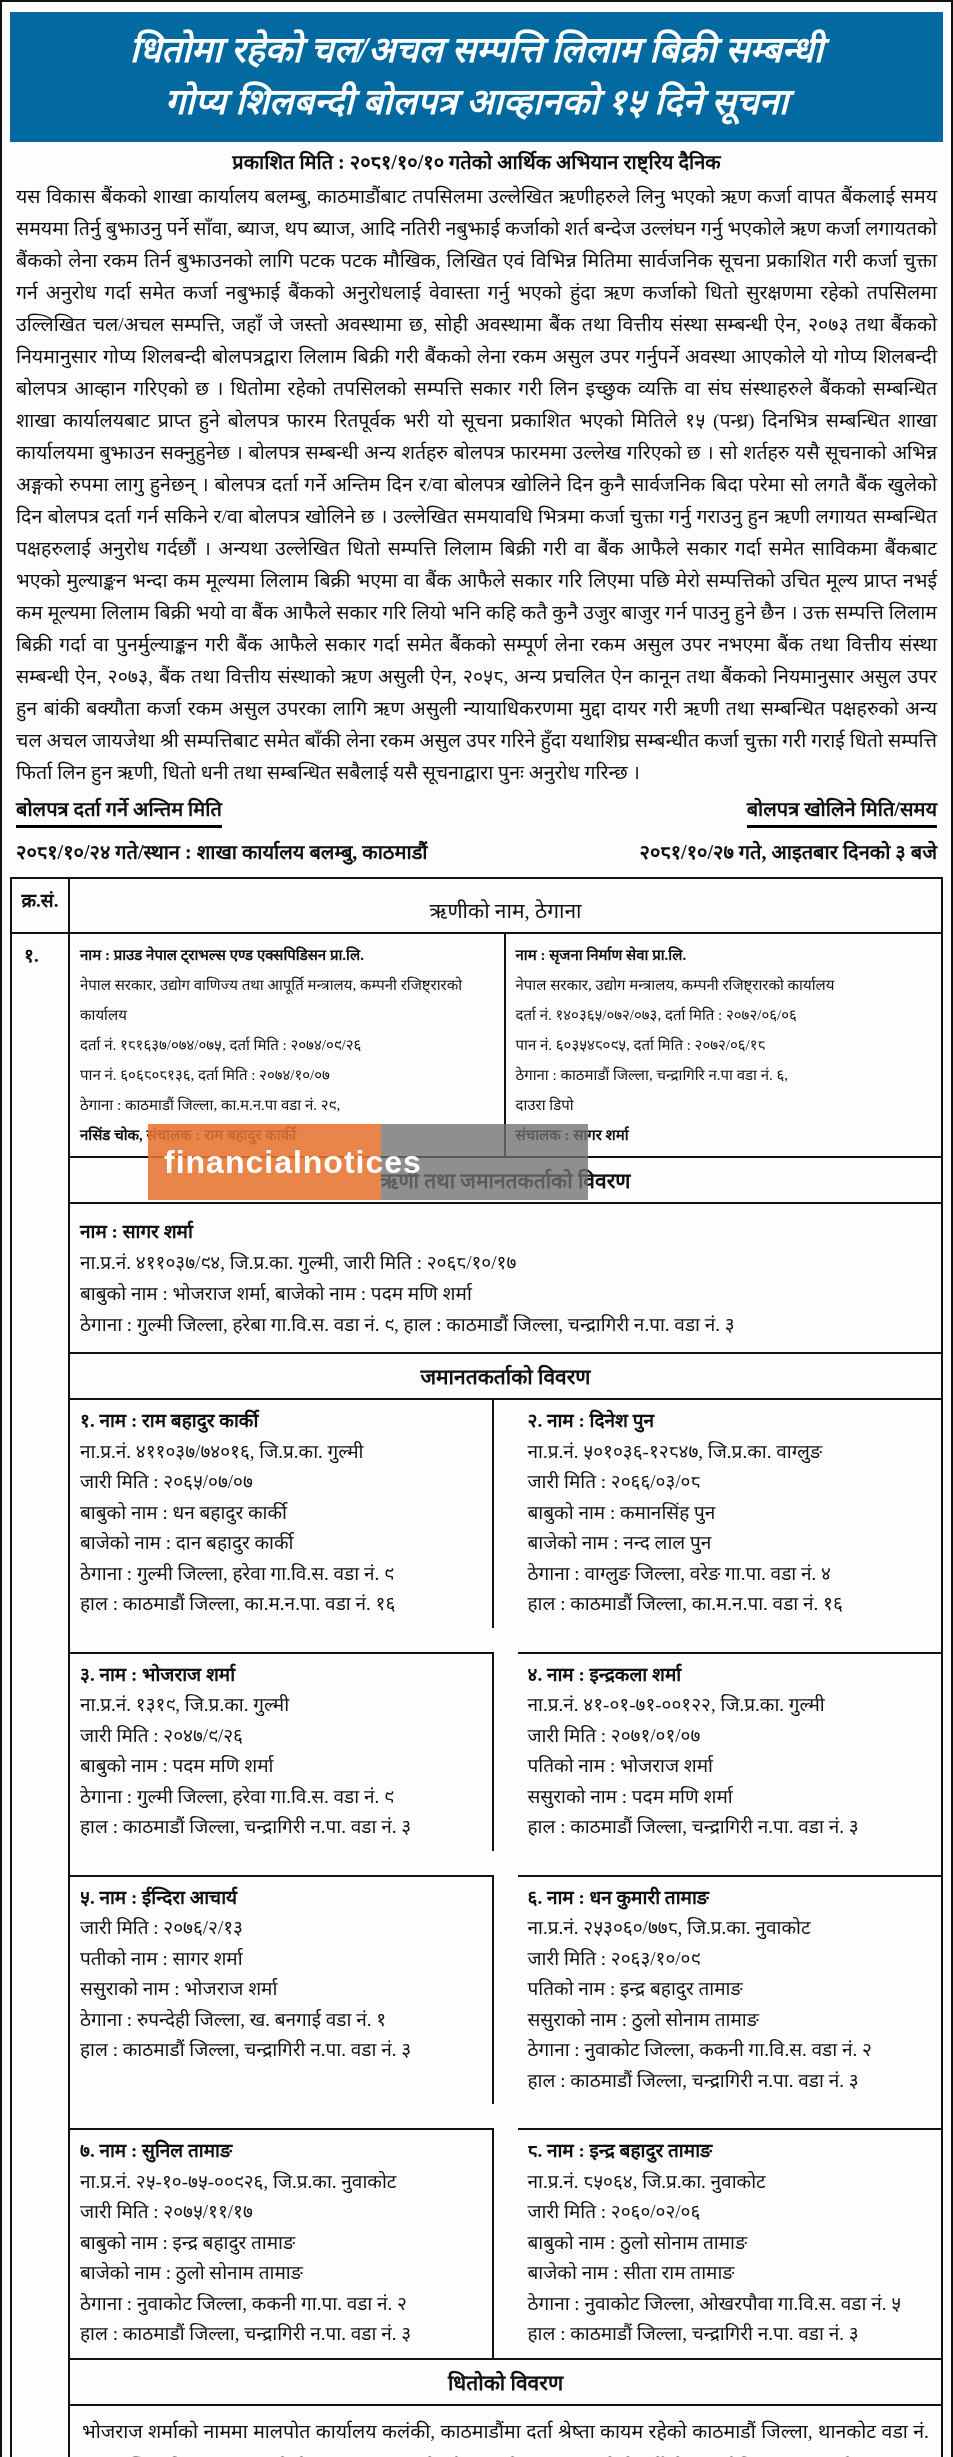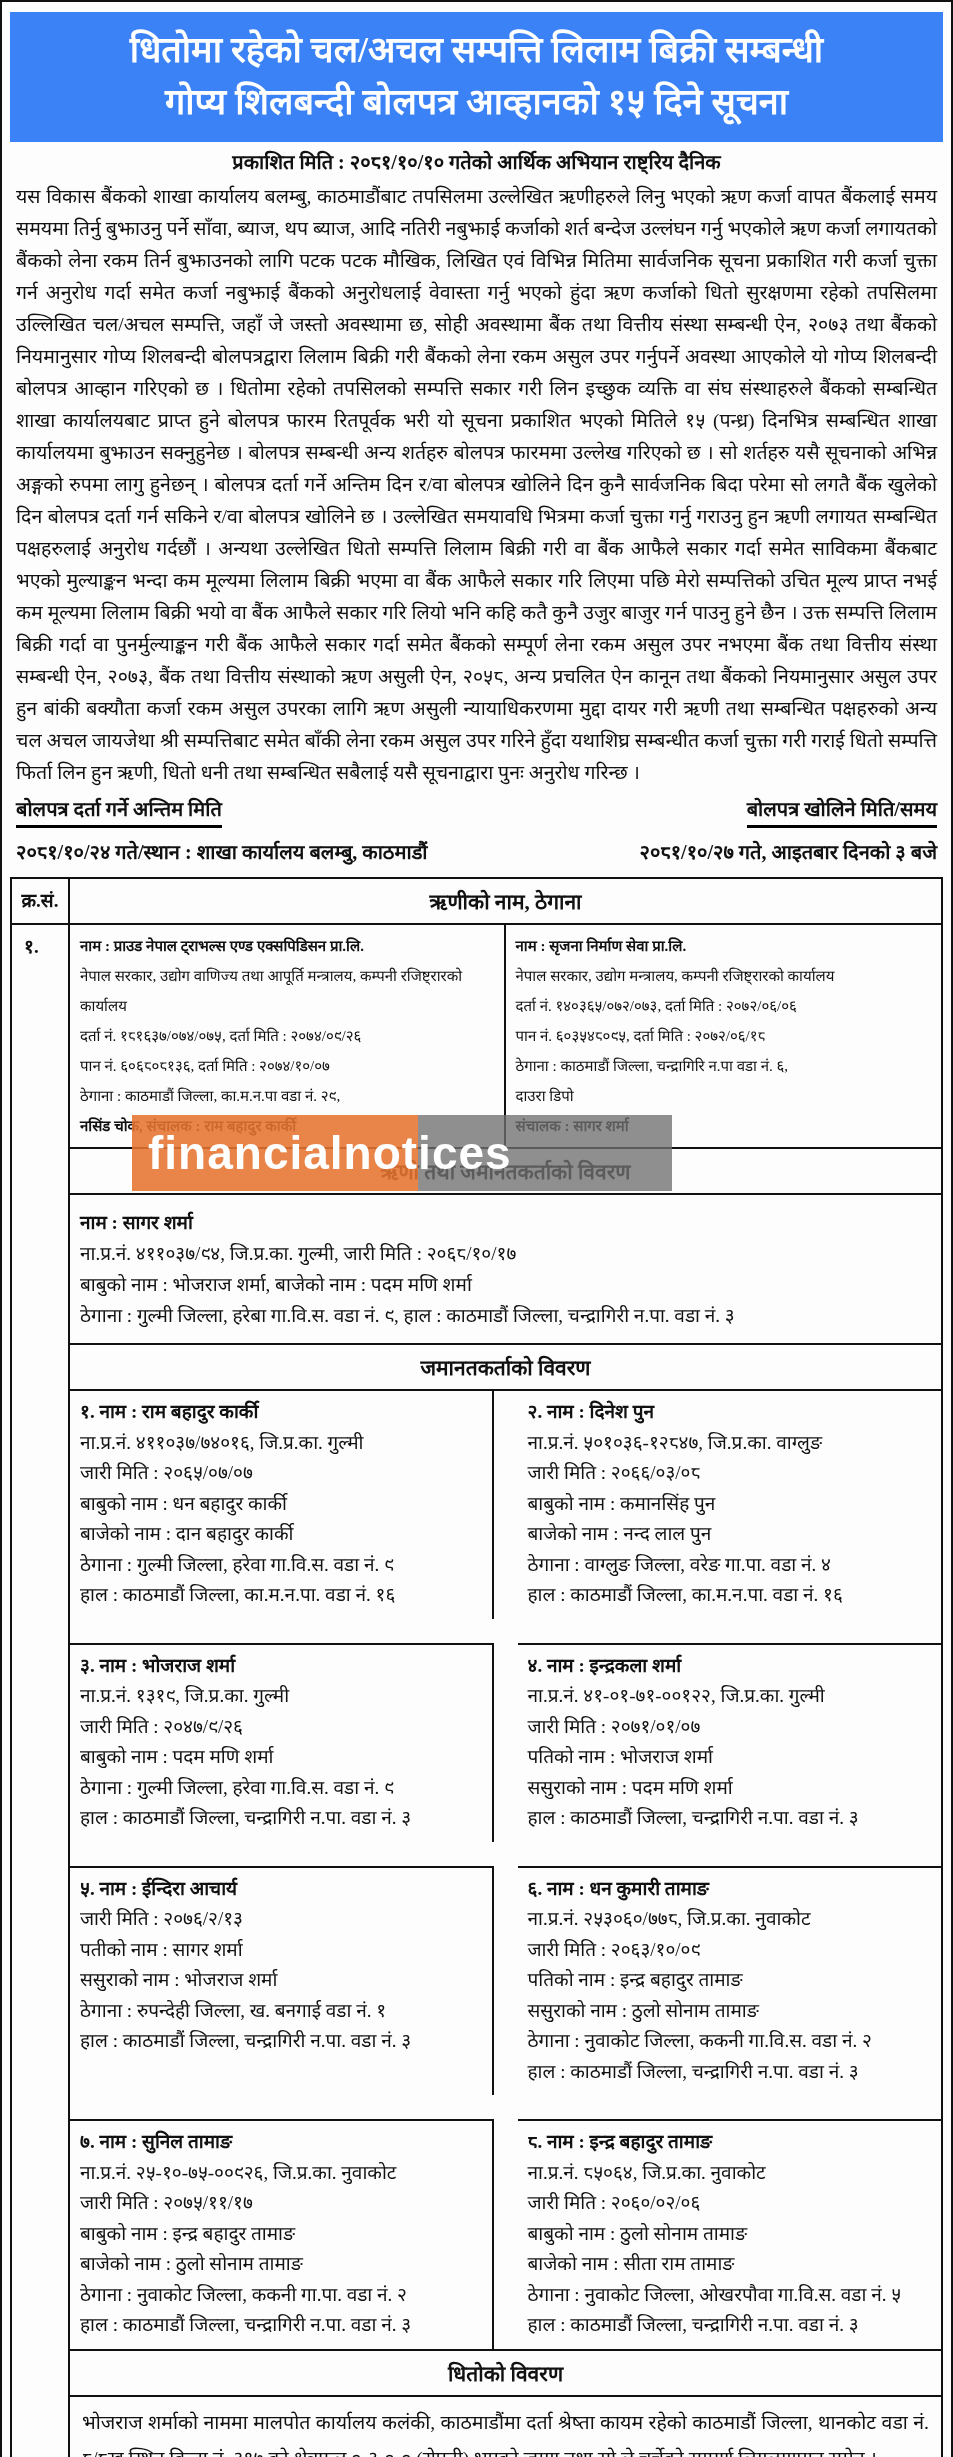--- a/index.html
+++ b/index.html
@@ -4,63 +4,63 @@
 <style>
   html,body{margin:0;padding:0;background:#e8e8e8;}
   .page{
     width:953px;min-height:2457px;margin:0 auto;background:#fdfdfd;
     box-sizing:border-box;border:2px solid #111;position:relative;
     font-family:"Liberation Serif","DejaVu Serif",serif;color:#111;
     padding:6px 6px 0 6px;
   }
   
   .title-band{
-    background:#3b82f6;color:#fff;text-align:center;
-    padding:12px 8px 14px;margin:4px 2px 6px;
+    background:#0369a1;color:#fff;text-align:center;
+    padding:12px 8px 14px;margin:4px 2px 6px;font-style:italic;
   }
   .title-band .t-line{font-size:36px;line-height:52px;font-weight:bold;}
   
   .published{ text-align:center;font-weight:bold;font-size:20px;margin:6px 0 4px;}
   
   .body-text{
     text-align:justify;font-size:19.5px;line-height:32px;
     padding:2px 8px 4px;
   }
   
   .bid-labels{display:flex;justify-content:space-between;padding:2px 8px;font-weight:bold;font-size:20px;}
   .bid-labels .lbl{border-bottom:3px solid #000;padding-bottom:3px;}
   .bid-values{display:flex;justify-content:space-between;padding:8px 8px 10px;font-weight:bold;font-size:20px;}
   
   .big-table{border:2px solid #111;margin:2px 2px 10px;}
   .t-head{display:grid;grid-template-columns:58px 1fr;border-bottom:2px solid #111;}
   .sn-head{border-right:2px solid #111;font-weight:bold;text-align:center;padding:8px 2px;font-size:19px;}
-  .t-head-label{font-weight:bold;text-align:center;padding:8px 18px;font-size:21px;}
+  .t-head-label{font-weight:normal;text-align:center;padding:8px 18px;font-size:21px;margin-top:9px;}
   .t-body{display:grid;grid-template-columns:58px 1fr;}
   .sn-col{border-right:2px solid #111;padding:8px 2px 0 12px;font-weight:bold;font-size:19px;}
   .t-block + .t-block{border-top:2px solid #111;}
   .sec-head{position:relative;text-align:center;font-weight:bold;font-size:21px;padding:8px 4px;}
   .pair{display:grid;grid-template-columns:1fr 1fr;}
   .b-cell{padding:6px 10px;font-size:15px;line-height:30px;}
   .b-cell:first-child{border-right:2px solid #111;}
   .b-cell > div:first-child, .b-cell > div:last-child{font-weight:bold;}
   .debtor-block{padding:12px 10px;font-size:19px;line-height:31px;}
   .debtor-block > div:first-child{font-weight:bold;}
   .g-grid{display:grid;grid-template-columns:1fr 1fr;gap:24px;}
   .g-cell{padding:6px 10px 8px;font-size:19px;line-height:30.5px;}
   .g-cell:nth-child(odd){border-right:2px solid #111;}
   .g-cell:nth-child(n+3){border-top:2px solid #111;}
   .g-cell > div:first-child{font-weight:bold;}
   .collateral{padding:8px 12px 10px;font-size:19.5px;line-height:36px;text-align:justify;}
   
   .wm-mid{
-    position:absolute;left:62px;top:-34px;width:540px;height:76px;z-index:4;
+    position:absolute;left:78px;top:-34px;width:440px;height:76px;z-index:4;
     display:flex;align-items:center;padding-left:16px;box-sizing:border-box;
     background:linear-gradient(to right, rgba(230,116,48,0.88) 0 53%, rgba(112,112,112,0.78) 53% 100%);
     color:#fff;font-family:"Liberation Sans",sans-serif;
-    font-size:46px;font-weight:bold;letter-spacing:1px;
+    font-size:32px;font-weight:bold;letter-spacing:1px;
   }
   
   .footer{display:flex;align-items:stretch;padding:10px 4px 12px;position:relative;min-height:130px;}
   .f-left{width:472px;display:flex;flex-direction:column;}
   .f-brand{display:flex;align-items:flex-start;gap:14px;}
   .logo{position:relative;width:108px;height:100px;flex:0 0 auto;}
   .logo-sq{
     position:absolute;right:0;top:0;width:82px;height:82px;
     background:repeating-conic-gradient(from 0deg,#fff 0deg 5deg,#111 5deg 15deg);
     border:5px solid #111;

